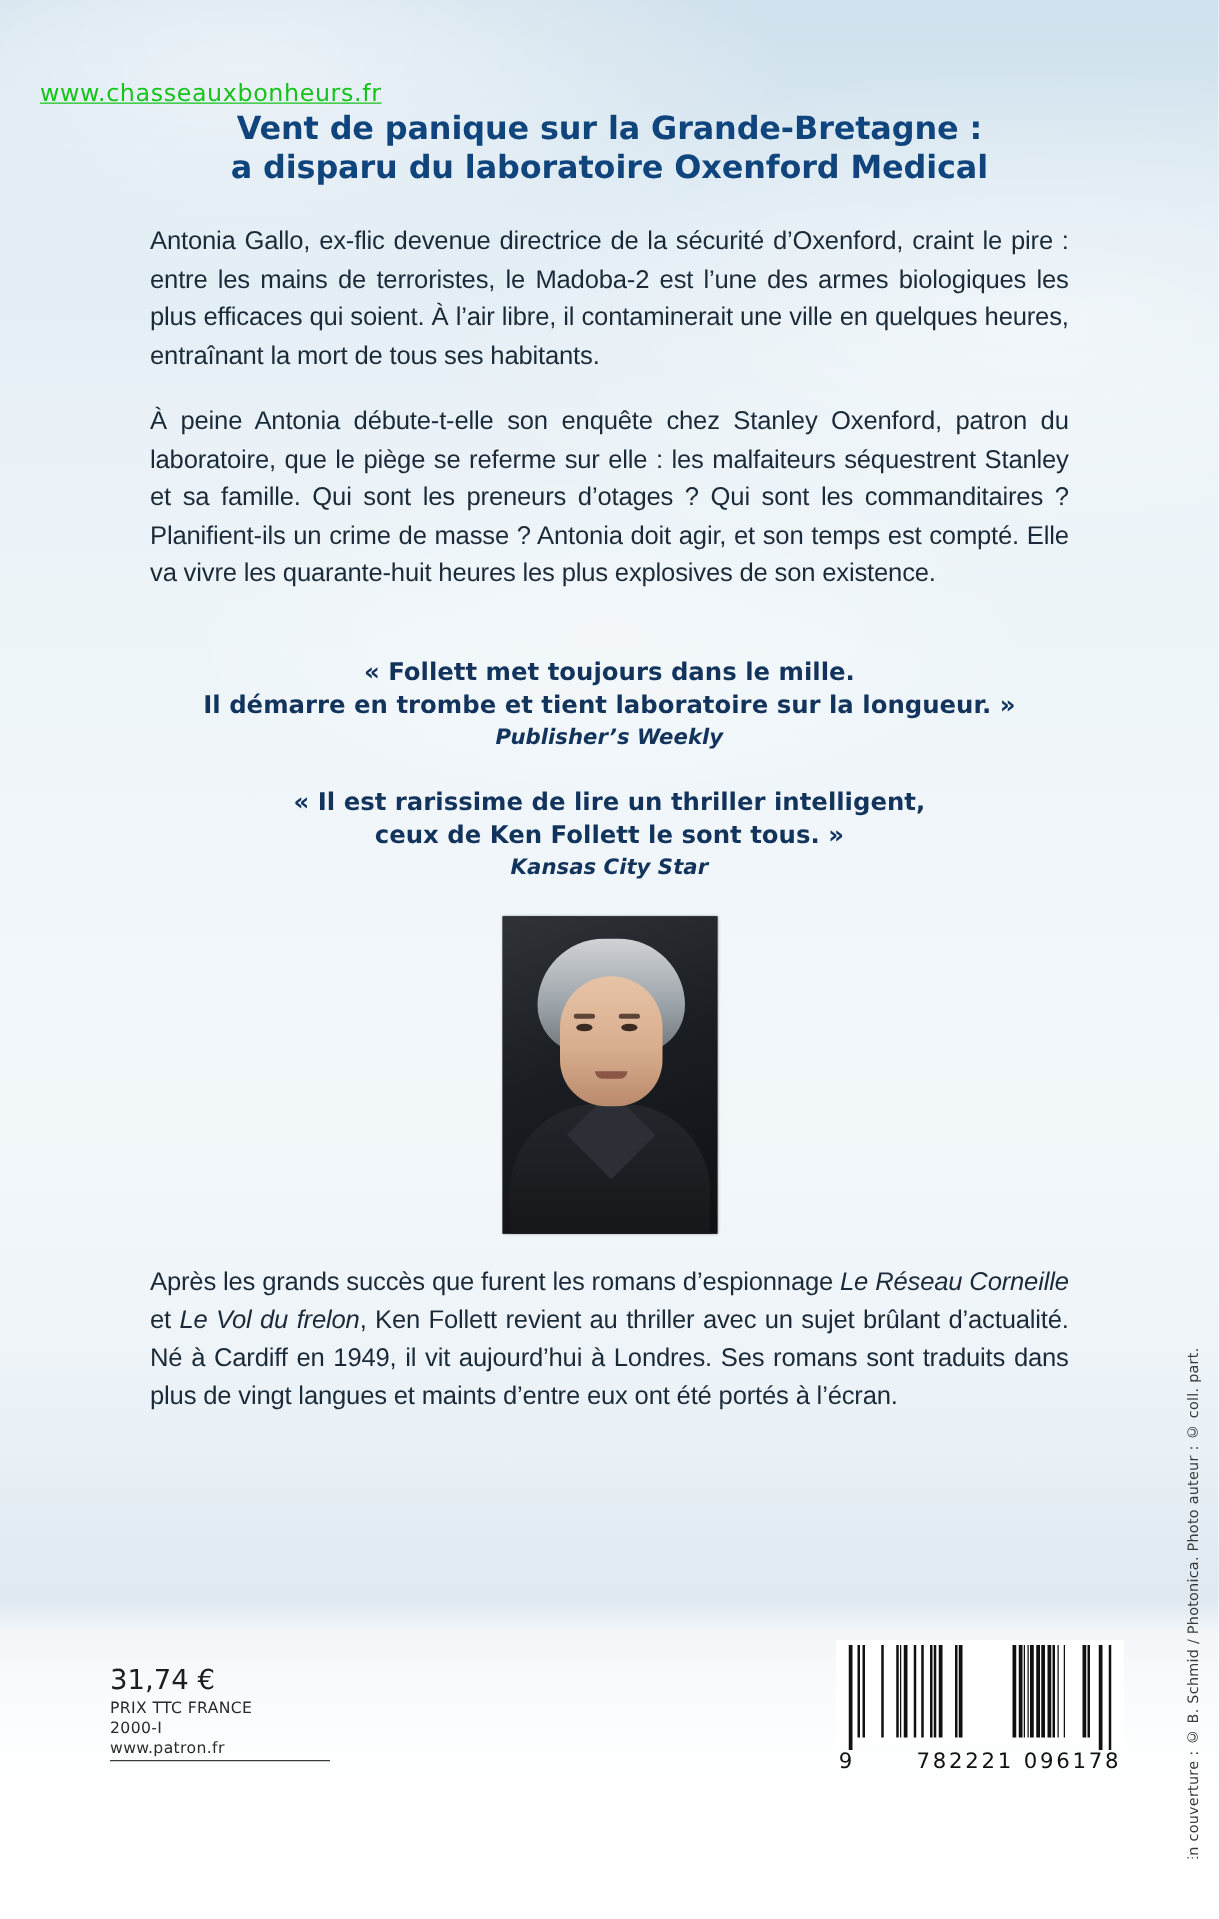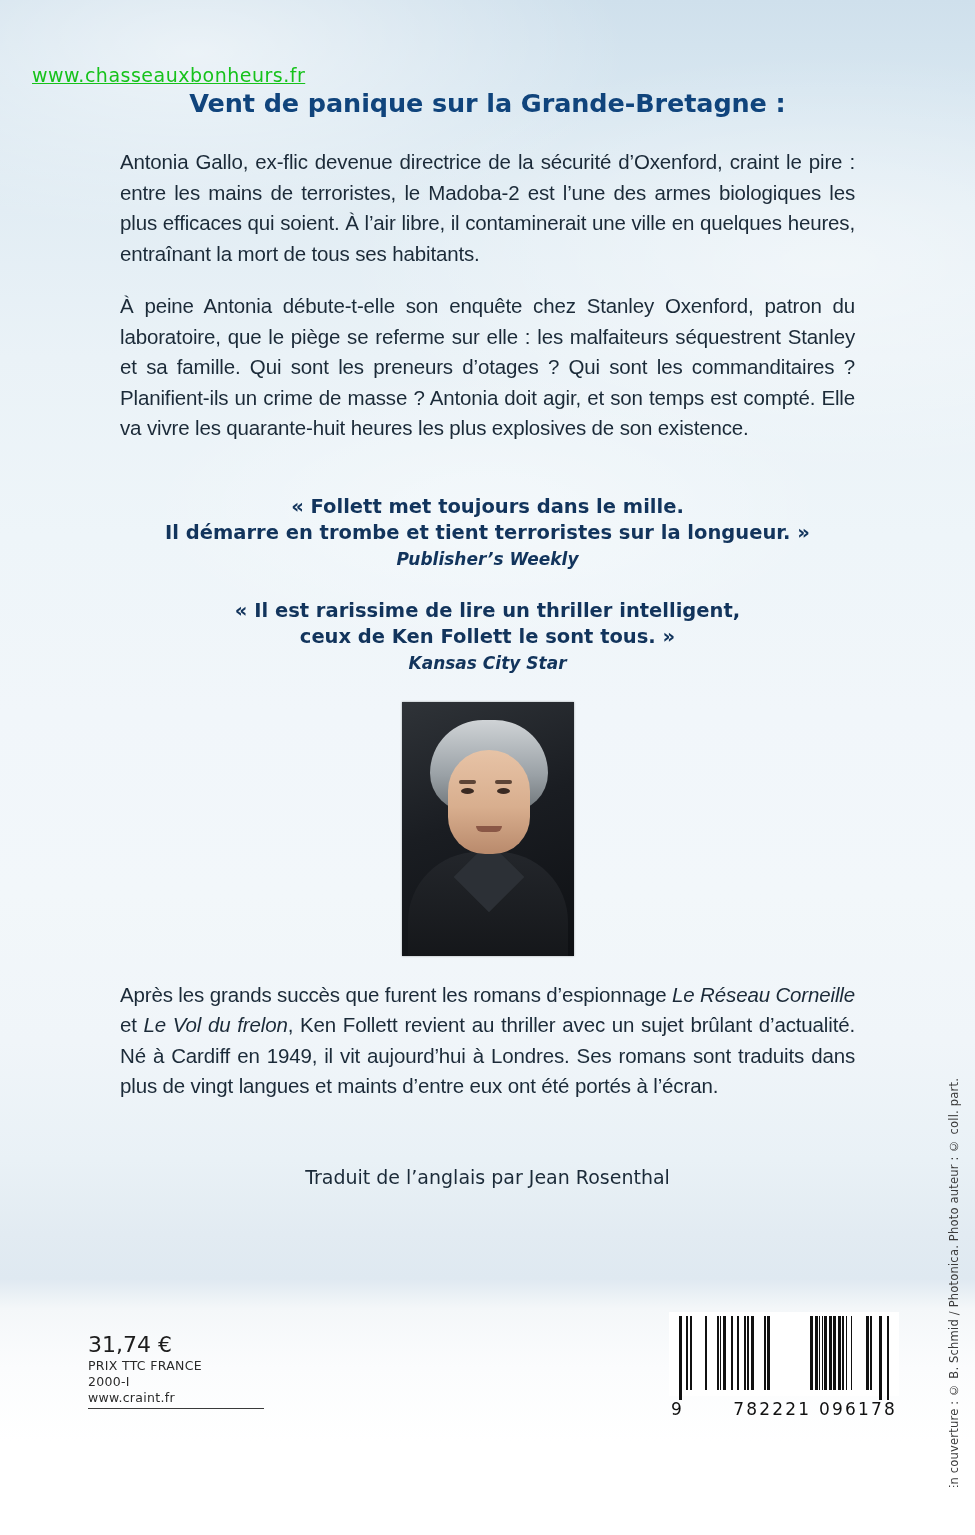--- a/index.html
+++ b/index.html
@@ -260,29 +260,30 @@
 <body>
 
 <div id="page">
 
   <div class="watermark">www.chasseauxbonheurs.fr</div>
 
   <div class="content">
 
     <div class="headline">
       <div>Vent de panique sur la Grande-Bretagne :</div>
+      <div>a disparu du laboratoire Oxenford Medical</div>
     </div>
 
     <p class="body-text para1">Antonia Gallo, ex-flic devenue directrice de la sécurité d’Oxenford, craint le pire : entre les mains de terroristes, le Madoba-2 est l’une des armes biologiques les plus efficaces qui soient. À l’air libre, il contaminerait une ville en quelques heures, entraînant la mort de tous ses habitants.</p>
     <p class="body-text para2">À peine Antonia débute-t-elle son enquête chez Stanley Oxenford, patron du laboratoire, que le piège se referme sur elle : les malfaiteurs séquestrent Stanley et sa famille. Qui sont les preneurs d’otages ? Qui sont les commanditaires ? Planifient-ils un crime de masse ? Antonia doit agir, et son temps est compté. Elle va vivre les quarante-huit heures les plus explosives de son existence.</p>
 
     <div class="quotes">
       <div class="quote-block">
         <div class="quote-line">« Follett met toujours dans le mille.</div>
-        <div class="quote-line">Il démarre en trombe et tient terroristes sur la longueur. »</div>
+        <div class="quote-line">Il démarre en trombe et tient laboratoire sur la longueur. »</div>
         <div class="quote-source">Publisher’s Weekly</div>
       </div>
       <div class="quote-block">
         <div class="quote-line">« Il est rarissime de lire un thriller intelligent,</div>
         <div class="quote-line">ceux de Ken Follett le sont tous. »</div>
         <div class="quote-source">Kansas City Star</div>
       </div>
     </div>
 
     <div class="author-photo-wrap">
@@ -295,31 +296,30 @@
         <div class="ph-brow-l"></div>
         <div class="ph-brow-r"></div>
         <div class="ph-eye-l"></div>
         <div class="ph-eye-r"></div>
         <div class="ph-mouth"></div>
       </div>
     </div>
 
     <p class="body-text para3"><span>Après les grands succès que furent les romans d’espionnage </span><em>Le Réseau Corneille</em><span> et </span><em>Le Vol du frelon</em><span>, Ken Follett revient au thriller avec un sujet brûlant d’actualité. Né à Cardiff en 1949, il vit aujourd’hui à Londres. Ses romans sont traduits dans plus de vingt langues et maints d’entre eux ont été portés à l’écran.</span></p>
 
-    <div class="translator">Traduit de l’anglais par Jean Rosenthal</div>
   </div>
 
   <div class="side-credit">En couverture : © B. Schmid / Photonica. Photo auteur : © coll. part.</div>
 
   <div class="footer">
     <div class="price-box">
       <div class="price-main">31,74 €</div>
       <div class="price-sub">PRIX TTC FRANCE</div>
       <div class="price-sub">2000-I</div>
-      <div class="price-sub">www.craint.fr</div>
+      <div class="price-sub">www.patron.fr</div>
     </div>
 
     <div class="barcode-area">
       <div class="barcode" id="barcode">
           <span style="width: 3px; height: 84px; background: transparent;"></span>
           <span style="width: 2px; height: 84px; background: transparent;"></span>
           <span style="width: 3px; height: 84px;"></span>
           <span style="width: 1px; height: 74px; background: transparent;"></span>
           <span style="width: 2px; height: 74px;"></span>
           <span style="width: 2px; height: 74px;"></span>

